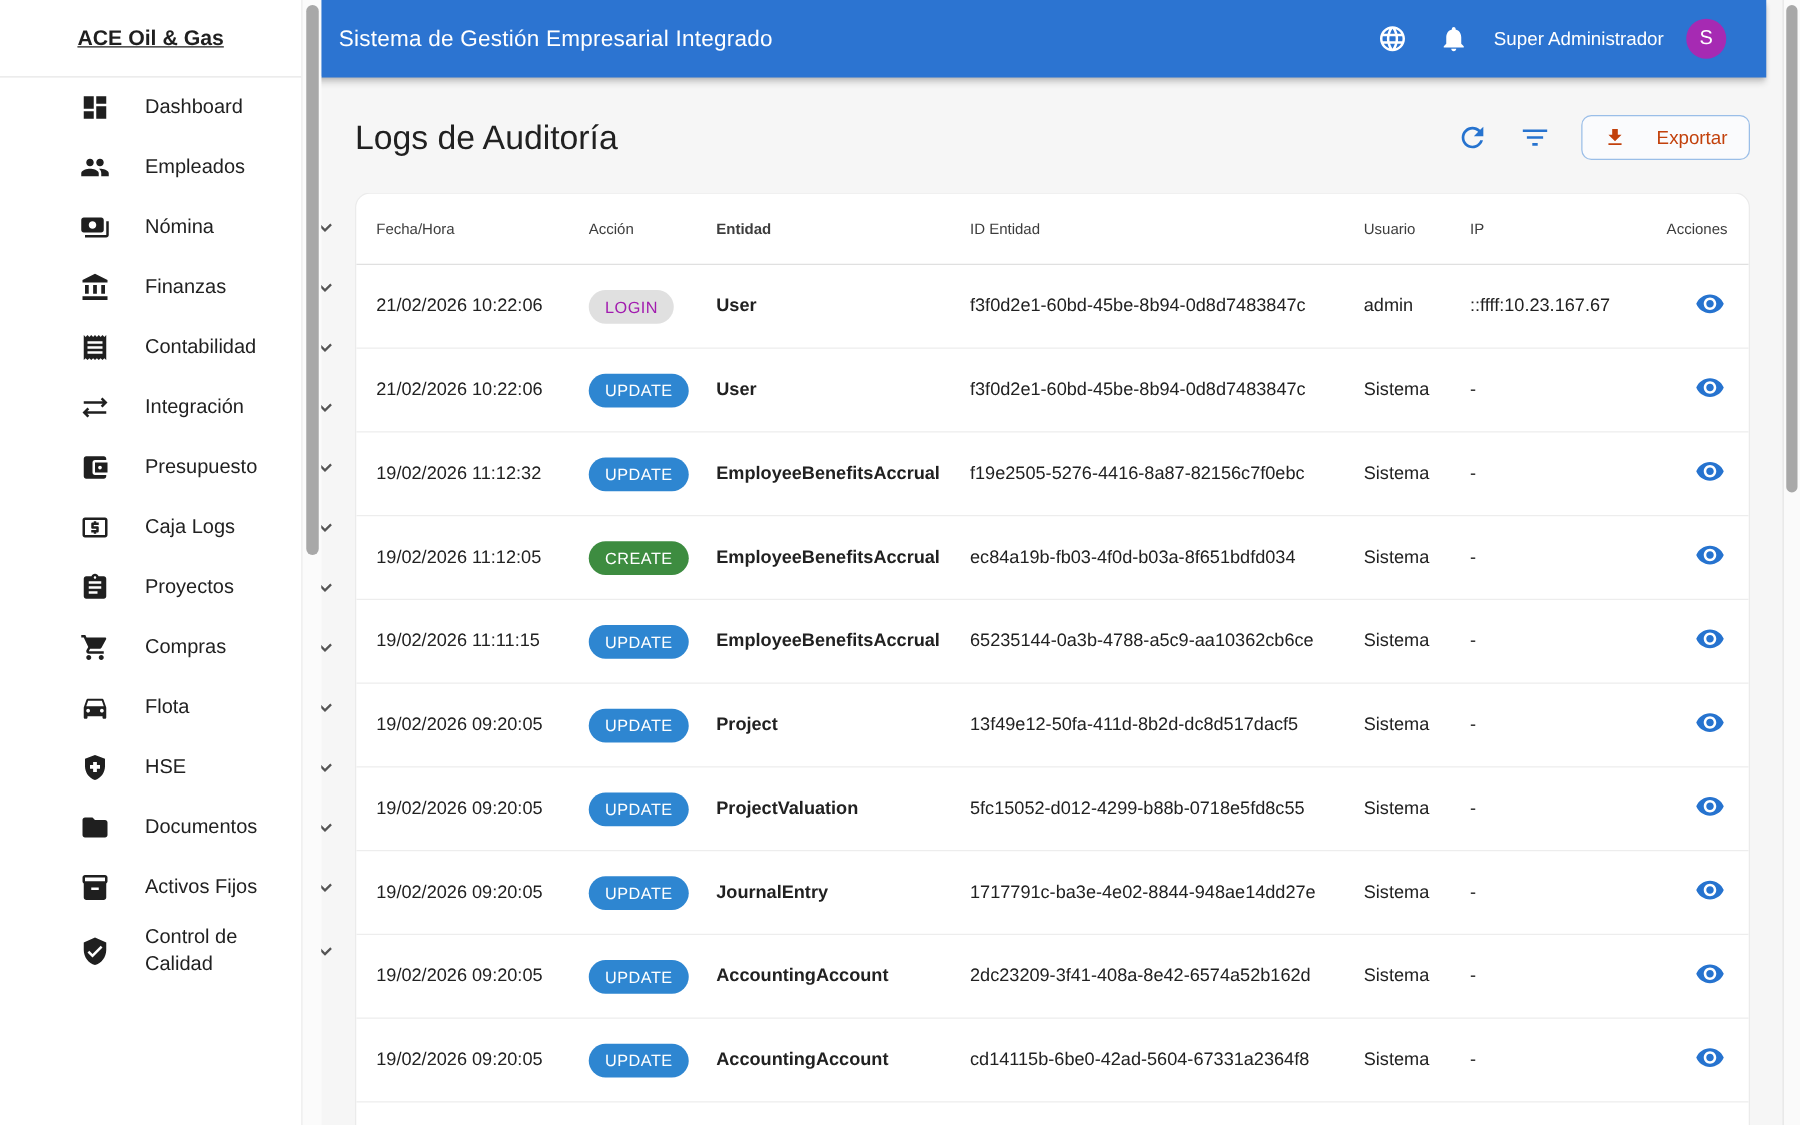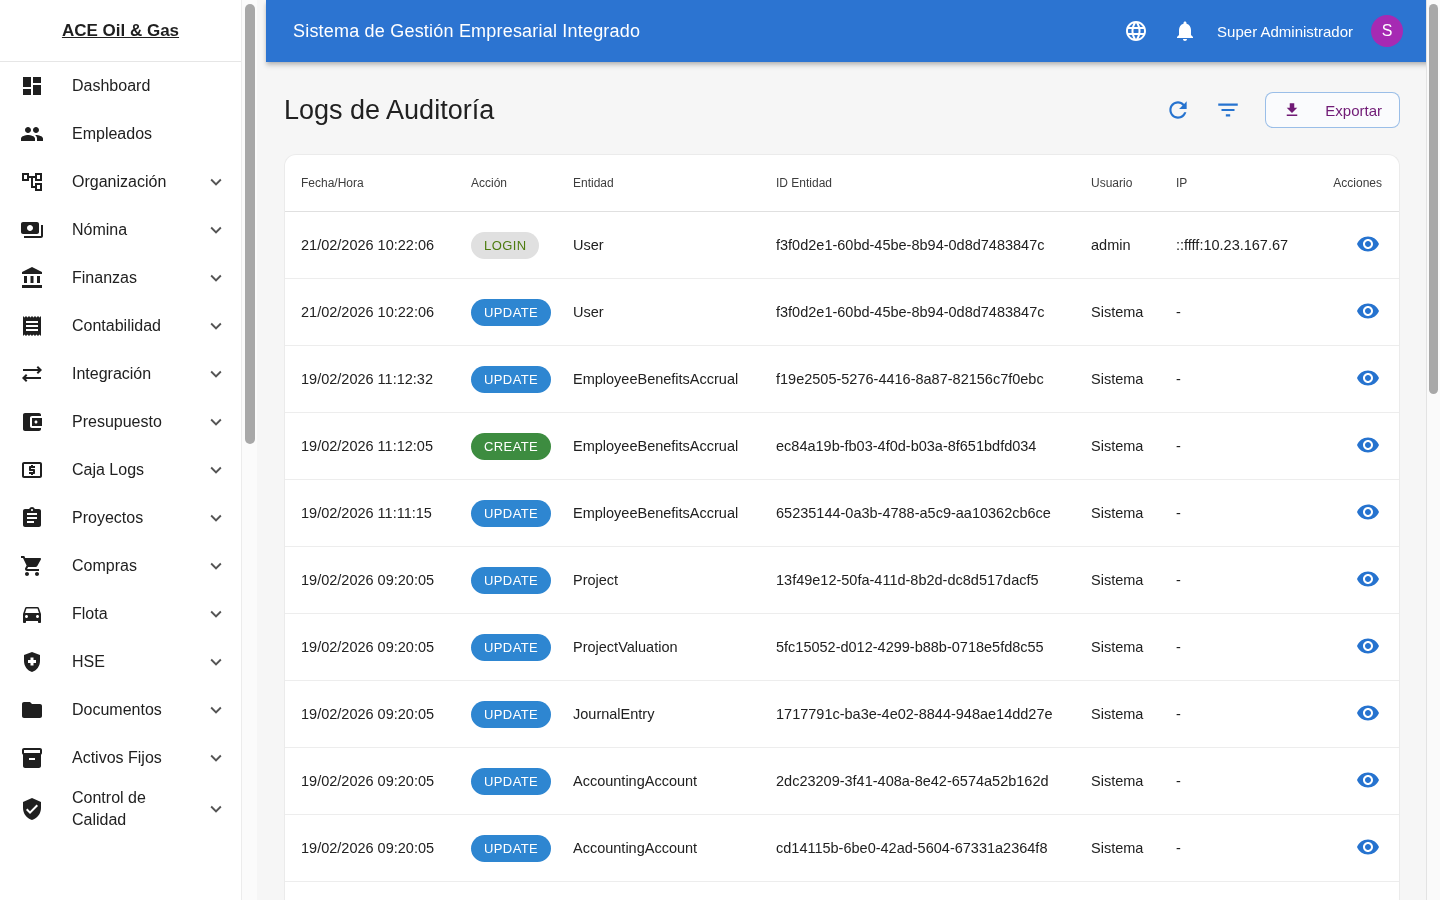--- a/index.html
+++ b/index.html
@@ -5,70 +5,70 @@
   * { margin:0; padding:0; box-sizing:border-box; }
   html,body { width:1440px; height:900px; overflow:hidden; background:#f6f6f6;
               font-family:"Liberation Sans", sans-serif; }
   .app { position:relative; width:1440px; height:900px; }
 
   
   .sidebar { position:absolute; left:0; top:0; width:257px; height:900px; background:#ffffff; z-index:5; }
   .brand { height:62px; display:flex; align-items:center; justify-content:center;
            font-size:17px; font-weight:700; color:#1f1f1f; border-bottom:1px solid #e6e6e6;
            padding-right:16px;text-decoration:underline; }
-  .menu { width:241px; }
+  .menu { width:241px;margin-left:44px; }
   .menu-item { display:flex; align-items:center; min-height:48px; padding:5px 14px 5px 20px; cursor:pointer; }
   .menu-item .mi-icon { width:24px; height:24px; flex:0 0 24px; color:#1f1f1f; }
   .menu-item .mi-label { margin-left:28px; width:132px; font-size:16px; color:#212121; line-height:1.4; }
   .menu-item .mi-chevron { margin-left:auto; width:22px; height:22px; color:#555; }
   .sidebar-scrollbar { position:absolute; right:0; top:0; width:16px; height:900px;
                        background:#fbfbfb; border-left:1px solid #ececec; }
   .sidebar-scrollbar .thumb { position:absolute; left:3px; top:4px; width:10px; height:440px;
                               background:#a8a8a8; border-radius:6px; }
 
   
-  .appbar { position:absolute; left:266px; top:0; width:1169px; height:62px; background:#2c74d1;
+  .appbar { position:absolute; left:244px; top:0; width:1169px; height:62px; background:#2c74d1;
             display:flex; align-items:center; padding:0 32px 0 27px; color:#fff;
             box-shadow:0 2px 4px -1px rgba(0,0,0,.2), 0 4px 5px 0 rgba(0,0,0,.14); z-index:4; }
   .appbar-title { font-size:18px; font-weight:400; letter-spacing:.2px; }
   .appbar-right { margin-left:auto; display:flex; align-items:center; }
   .iconbtn { background:none; border:none; cursor:pointer; display:flex; align-items:center; justify-content:center; padding:0; }
   .appbar .iconbtn { width:24px; height:24px; color:#fff; margin-left:25px; }
   .user-name { font-size:15px; margin:0 18px 0 20px; }
   .avatar { width:32px; height:32px; border-radius:50%; background:#a62ab3; color:#fff;
             font-size:16px; display:flex; align-items:center; justify-content:center; border:none; cursor:pointer; }
 
   
   .content { position:absolute; left:257px; top:62px; width:1169px; height:838px; background:#f6f6f6; }
   .page-head { display:flex; align-items:center; justify-content:space-between; padding:30px 26px 0 27px; }
   .page-title { font-size:27px; font-weight:400; color:#212121; line-height:32px; }
   .page-actions { display:flex; align-items:center; }
   .page-actions .iconbtn { width:26px; height:26px; color:#2673cf; margin-right:24px; }
   .export-btn { display:flex; align-items:center; gap:24px; height:36px; padding:0 17px;
                 background:#fafbfd; border:1px solid rgba(38,115,207,.45); border-radius:8px;
-                color:#701a75; font-size:15px; font-family:"Liberation Sans",sans-serif; cursor:pointer; }
+                color:#c2410c; font-size:15px; font-family:"Liberation Sans",sans-serif; cursor:pointer; }
   .export-btn svg { width:18px; height:18px; }
 
   
   .card { margin:26px 26px 0 27px; height:750px; background:#fff; border:1px solid #ebebeb;
           border-bottom:none; border-radius:12px 12px 0 0; overflow:hidden; }
   .thead, .row { display:flex; align-items:center; padding:0 17px 0 16px; }
   .thead { height:57px; border-bottom:1px solid #e0e0e0; color:#3d3d3d; font-size:12px; }
   .row { height:67px; border-bottom:1px solid #ededed; font-size:14.5px; color:#212121; }
   .row.stub { height:23px; border-bottom:none; }
   .c-fecha   { width:170px; }
   .c-accion  { width:102px; }
-  .c-entidad { width:203px; }
+  .c-entidad { width:203px;font-weight:bold; }
   .c-id      { width:315px; }
   .c-usuario { width:85px;  }
   .c-ip      { width:120px; }
   .c-acciones{ flex:1; text-align:right; }
   .badge { display:inline-flex; align-items:center; justify-content:center; height:27px; padding:0 13px;
            border-radius:14px; font-size:13px; font-weight:500; letter-spacing:.4px; }
-  .badge-login  { background:#e0e0e0; color:#4d7c0f; }
+  .badge-login  { background:#e0e0e0; color:#a21caf; }
   .badge-update { background:#2e86d1; color:#fff; }
   .badge-create { background:#3d8c40; color:#fff; }
   .eye-btn { width:26px; height:26px; color:#2673cf; background:none; border:none; cursor:pointer; padding:0; }
 
   
   .window-scrollbar { position:absolute; right:0; top:0; width:14px; height:900px;
                       background:#fafafa; border-left:1px solid #e3e3e3; z-index:6; }
   .window-scrollbar .thumb { position:absolute; left:2px; top:4px; width:9px; height:390px;
                              background:#a8a8a8; border-radius:5px; }
   svg { display:block; }
@@ -89,33 +89,20 @@
           </span>
           <span class="mi-label">Dashboard</span>
         </div>
         <div class="menu-item">
           <span class="mi-icon">
             <svg viewBox="0 0 24 24" width="24" height="24" fill="currentColor">
               <path d="M16 11c1.66 0 2.99-1.34 2.99-3S17.66 5 16 5c-1.66 0-3 1.34-3 3s1.34 3 3 3zm-8 0c1.66 0 2.99-1.34 2.99-3S9.66 5 8 5C6.34 5 5 6.34 5 8s1.34 3 3 3zm0 2c-2.33 0-7 1.17-7 3.5V19h14v-2.5c0-2.33-4.67-3.5-7-3.5zm8 0c-.29 0-.62.02-.97.05 1.16.84 1.97 1.97 1.97 3.45V19h6v-2.5c0-2.33-4.67-3.5-7-3.5z"></path>
             </svg>
           </span>
           <span class="mi-label">Empleados</span>
-        </div>
-        <div class="menu-item">
-          <span class="mi-icon">
-            <svg viewBox="0 0 24 24" width="24" height="24" fill="currentColor">
-              <path d="M22 11V3h-7v3H9V3H2v8h7V8h2v10h4v3h7v-8h-7v3h-2V8h2v3h7zM7 9H4V5h3v4zm10 6h3v4h-3v-4zm0-10h3v4h-3V5z"></path>
-            </svg>
-          </span>
-          <span class="mi-label">Organización</span>
-          <span class="mi-chevron">
-            <svg viewBox="0 0 24 24" width="22" height="22" fill="currentColor">
-              <path d="M16.59 8.59L12 13.17 7.41 8.59 6 10l6 6 6-6z"></path>
-            </svg>
-          </span>
         </div>
         <div class="menu-item">
           <span class="mi-icon">
             <svg viewBox="0 0 24 24" width="24" height="24" fill="currentColor">
               <path d="M19 14V6c0-1.1-.9-2-2-2H3c-1.1 0-2 .9-2 2v8c0 1.1.9 2 2 2h14c1.1 0 2-.9 2-2zm-9-1c-1.66 0-3-1.34-3-3s1.34-3 3-3 3 1.34 3 3-1.34 3-3 3zm13-6v11c0 1.1-.9 2-2 2H4v-2h17V7h2z"></path>
             </svg>
           </span>
           <span class="mi-label">Nómina</span>
           <span class="mi-chevron">
             <svg viewBox="0 0 24 24" width="22" height="22" fill="currentColor">

